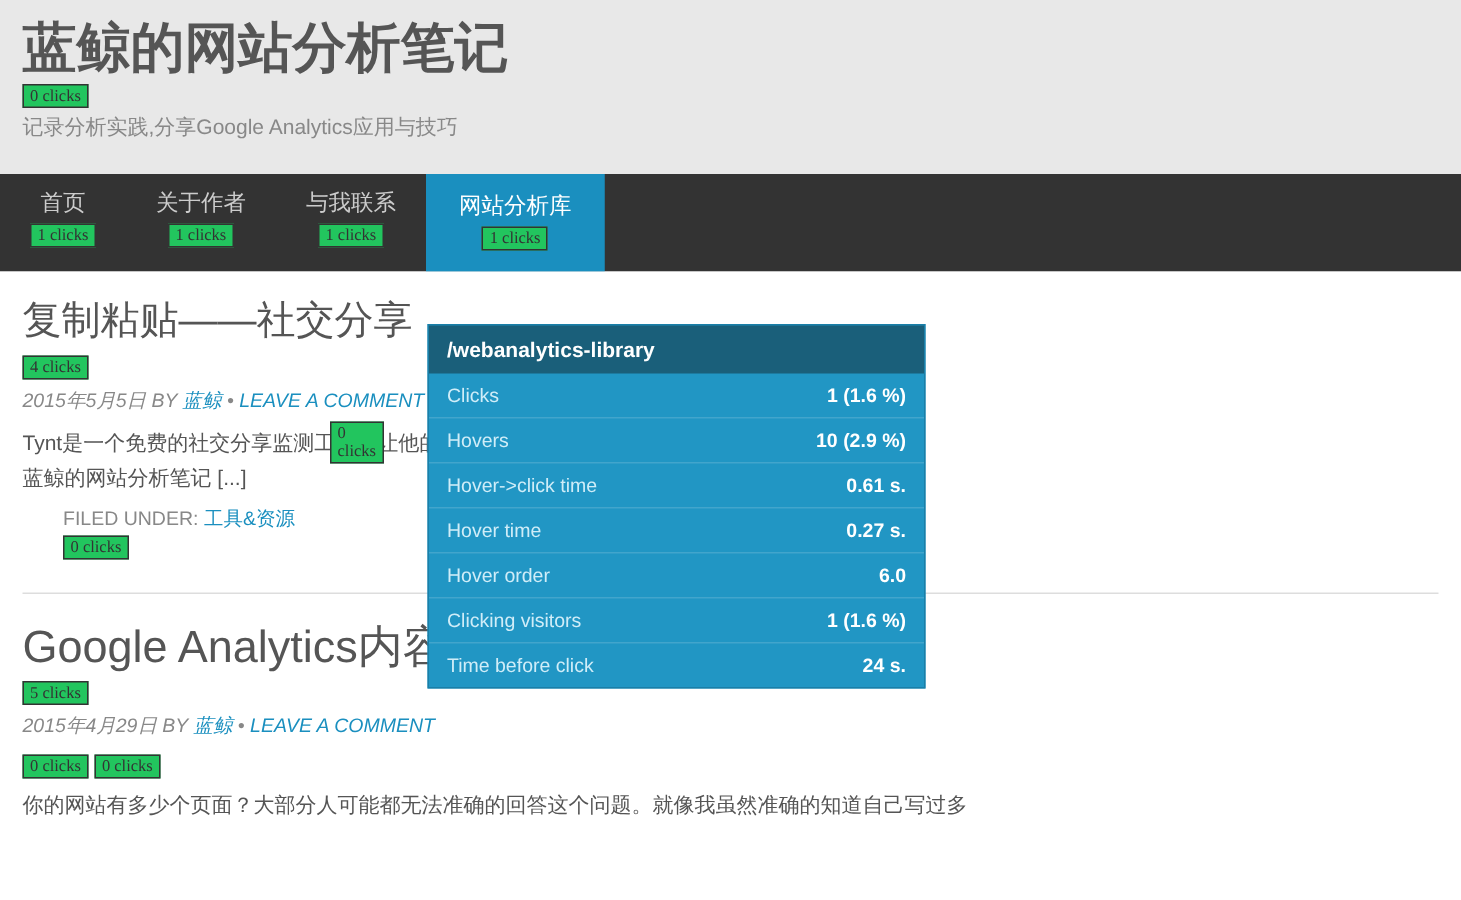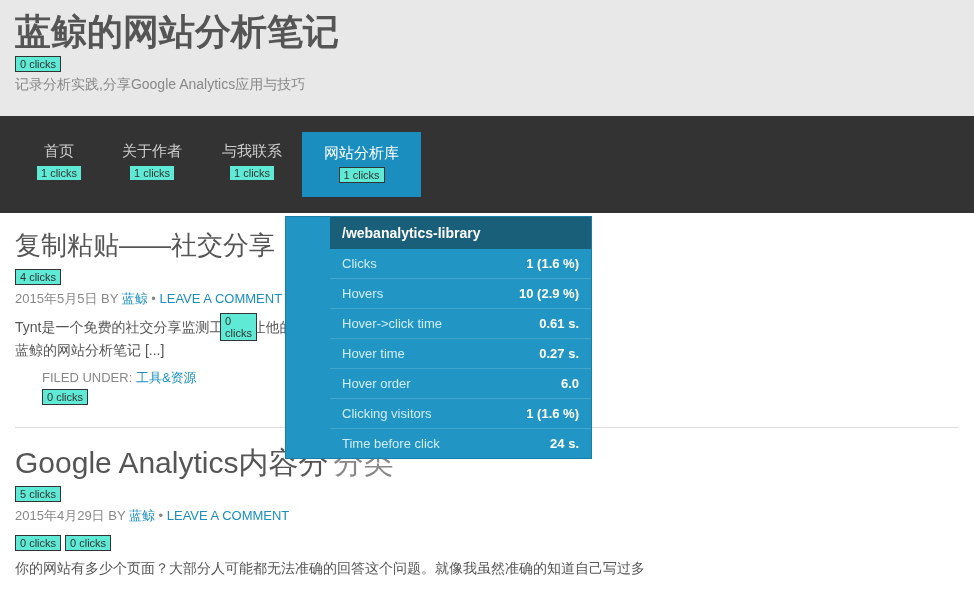--- a/index.html
+++ b/index.html
@@ -23,38 +23,38 @@
       color: #555;
       line-height: 1.2;
     }
     .site-tagline {
       font-size: 14px;
       color: #888;
       margin-top: 2px;
     }
     .click-badge {
       display: inline-block;
-      background: #5eead4;
+      background: #22c55e;
       border: 1px solid #333;
       font-size: 11px;
       color: #333;
       padding: 1px 4px;
       margin: 2px 0;
-      font-family: Liberation Sans, sans-serif;
+      font-family: Liberation Serif, serif;
     }
     .header-badge {
       margin-top: 3px;
     }
 
     
     .nav-bar {
       background: #333;
       display: flex;
       align-items: stretch;
-      padding: 16px;
+      padding: 0;
     }
     .nav-item {
       color: #ccc;
       font-size: 15px;
       padding: 10px 20px;
       cursor: pointer;
       display: flex;
       flex-direction: column;
       align-items: center;
       position: relative;
@@ -86,20 +86,21 @@
     .article-title {
       font-size: 26px;
       color: #555;
       font-weight: normal;
       margin-bottom: 4px;
     }
     .article-meta {
       font-size: 13px;
       color: #888;
       margin-bottom: 8px;
+      font-style: italic;
     }
     .article-meta a {
       color: #1a8fbf;
       text-decoration: none;
     }
     .article-excerpt {
       font-size: 14px;
       color: #555;
       line-height: 1.6;
       margin-bottom: 8px;
@@ -113,25 +114,24 @@
     .filed-under a {
       color: #1a8fbf;
       text-decoration: none;
     }
 
     
     .dropdown-popup {
       position: absolute;
       top: 100px;
       left: 285px;
-      width: 307px;
+      width: 332px;
       background: #2196c4;
       z-index: 100;
       border: 1px solid #1a7fa8;
-      padding-left: 44px;
     }
     .dropdown-header {
       background: #1a5f7a;
       color: white;
       font-size: 14px;
       font-weight: bold;
       padding: 8px 12px;
     }
     .dropdown-row {
       display: flex;

